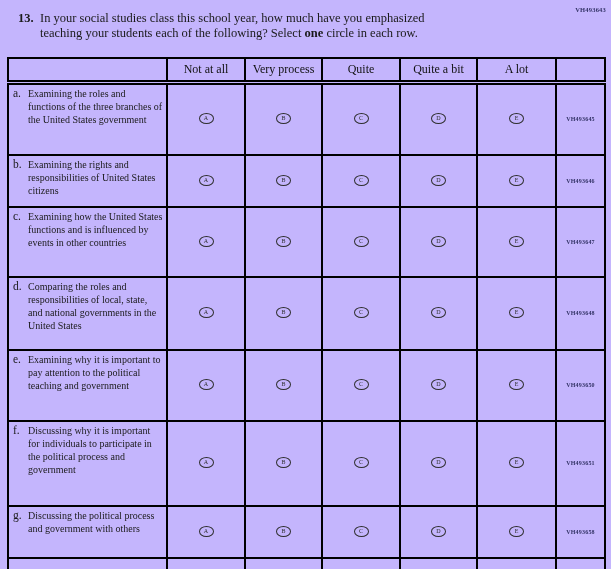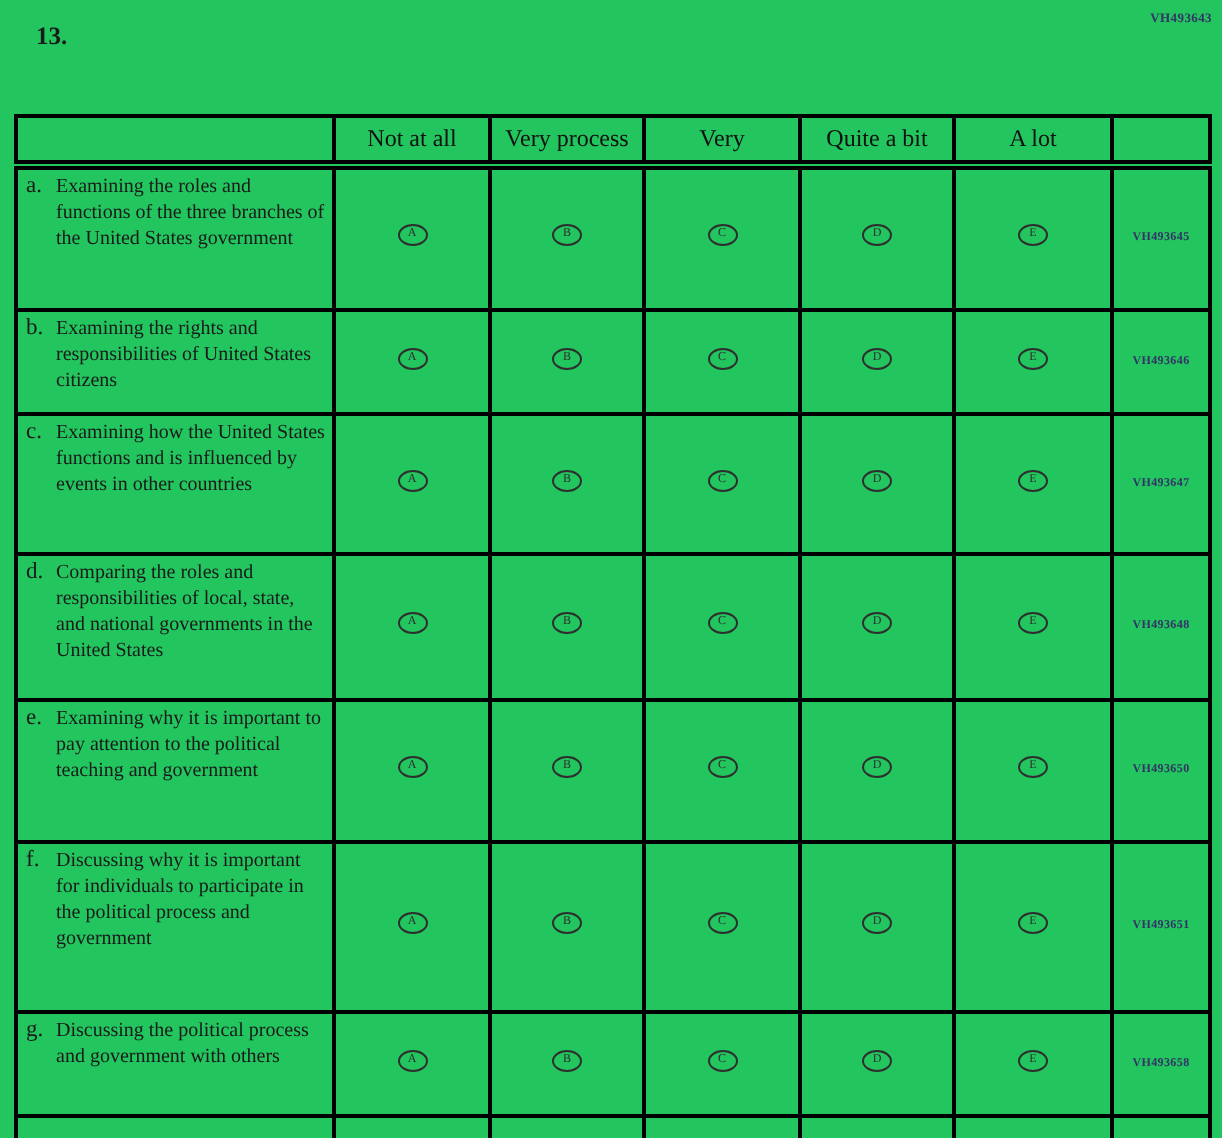--- a/index.html
+++ b/index.html
@@ -1,19 +1,19 @@
 <!DOCTYPE html>
 <html><head>
 <meta charset="utf-8">
 <style>
   html,body { margin:0; padding:0; background:#fff; }
   #page {
     position:relative;
     width:611px; height:569px;
-    background:#22c55e;
+    background:#c4b5fd;
     overflow:hidden;
     font-family:"Liberation Serif", serif;
     color:#1a1a1a;
   }
   
   .form-code {
     position:absolute; top:6px; right:5px;
     font-size:6.5px; letter-spacing:0.2px;
     color:#333366; font-weight:bold;
   }
@@ -60,38 +60,42 @@
 </style>
 </head>
 <body>
 
 <div id="page">
 
   <div class="form-code">VH493643</div>
 
   <div class="question">
     <span class="qnum">13.</span>
+    <div class="qtext">
+      <span>In your social studies class this school year, how much have you emphasized</span><br>
+      <span>teaching your students each of the following? Select </span><b>one</b><span> circle in each row.</span>
+    </div>
   </div>
 
   <table class="survey">
     <colgroup>
       <col style="width:159px">
         <col style="width:78px">
         <col style="width:77px">
         <col style="width:78px">
         <col style="width:77px">
         <col style="width:79px">
         <col style="width:49px">
     </colgroup>
     <thead>
       <tr>
         <th></th>
         <th>Not at all</th>
         <th>Very process</th>
-        <th>Very</th>
+        <th>Quite</th>
         <th>Quite a bit</th>
         <th>A lot</th>
         <th></th>
       </tr>
     </thead>
     <tbody>
       <tr style="height:72px">
         <td class="item">
             <div class="item-inner">
               <span class="ltr">a.</span>

